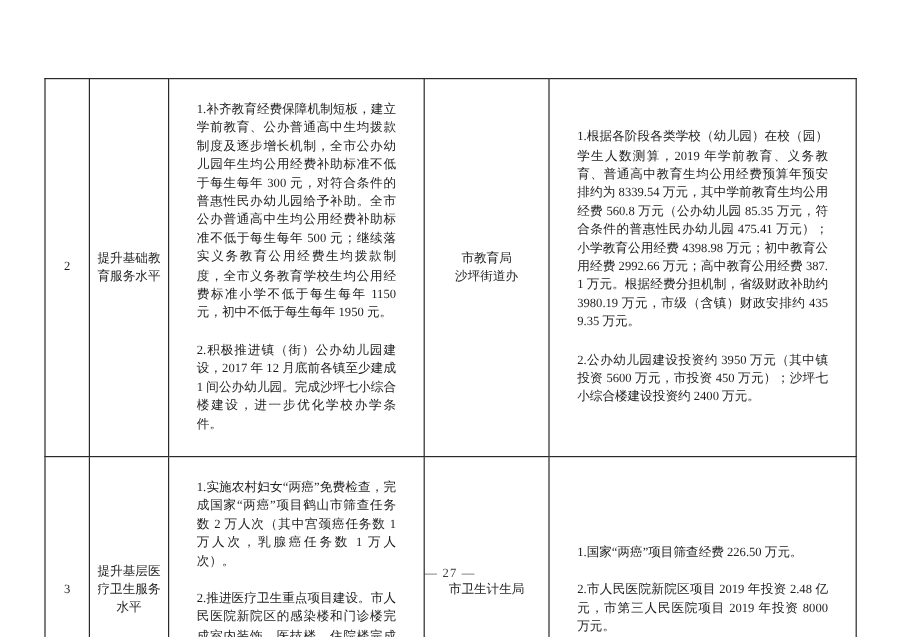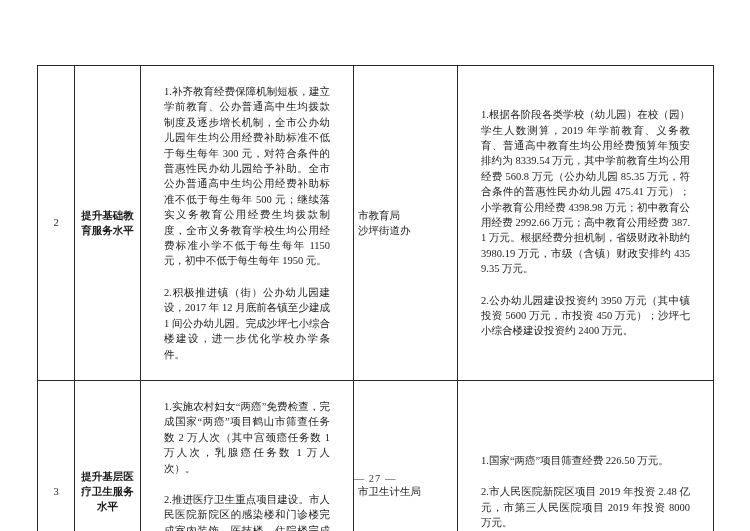--- a/index.html
+++ b/index.html
@@ -35,28 +35,27 @@
     overflow: hidden;
   }
   td.cell-no {
     text-align: center;
     font-size: 11.5px;
   }
   td.cell-category {
     text-align: center;
     padding: 0 3px;
     line-height: 16px;
-    font-weight: bold;
   }
   td.cell-tasks, td.cell-progress {
     text-align: justify;
     padding: 2px 7px;
   }
   td.cell-dept {
-    text-align: left;
+    text-align: center;
     line-height: 17px;
     padding: 0 4px;
   }
   .cell-tasks p, .cell-progress p {
     margin: 16px;
   }
   .row-2 { height: 252px; }
   .row-3 { height: 141px; }
   .page-number {
     position: absolute;

